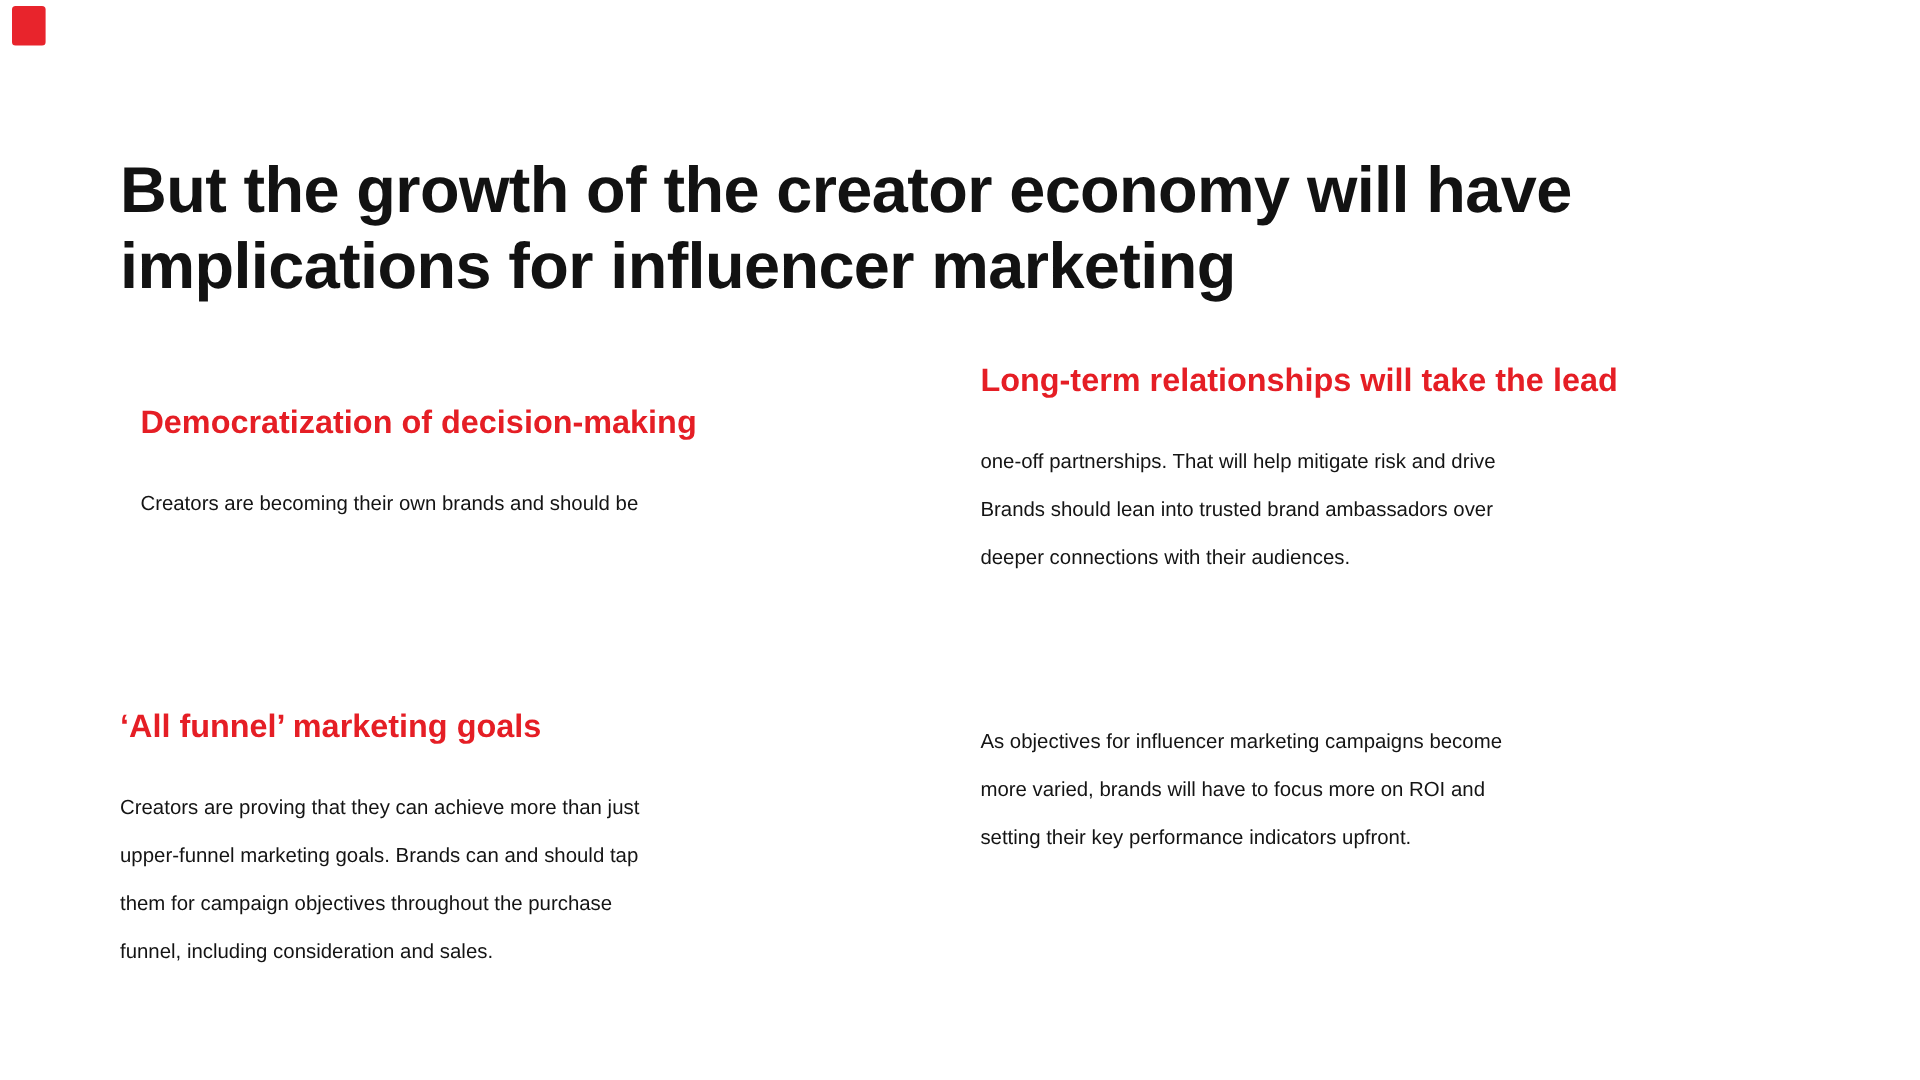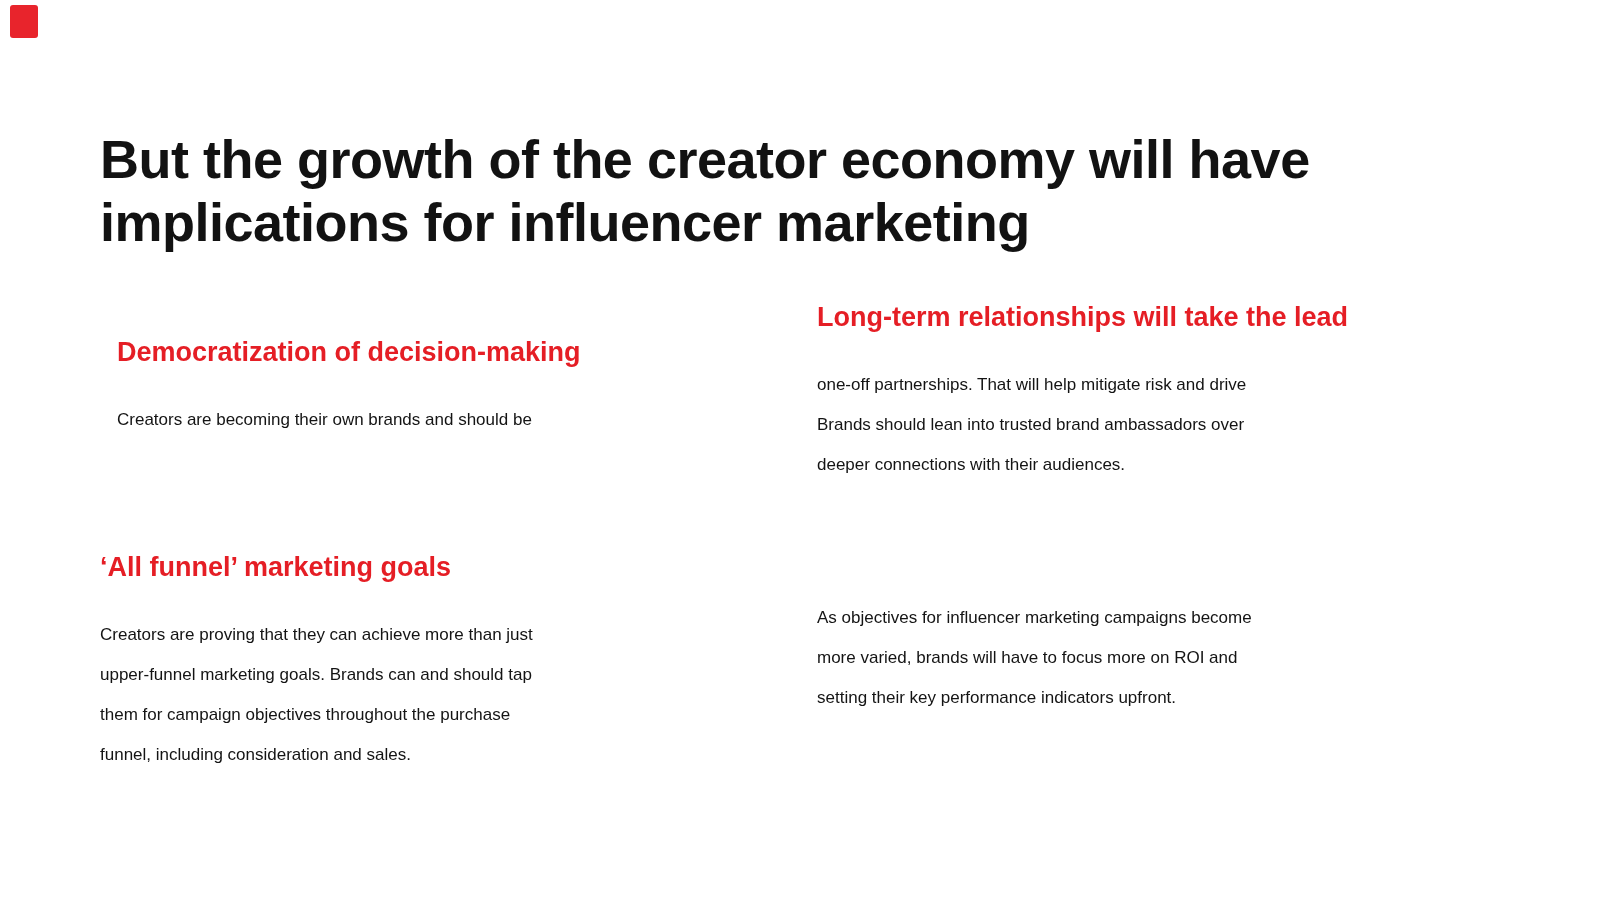--- a/index.html
+++ b/index.html
@@ -36,21 +36,21 @@
     letter-spacing: -0.5px;
     white-space: nowrap;
   }
   .slide-title span { display: block; }
   .section {
     position: absolute;
     width: 700px;
   }
   .sec-0 { left: 100px; top: 336px; margin-left: 17px; }
   .sec-1 { left: 817px; top: 301px; }
-  .sec-2 { left: 100px; top: 551px; }
+  .sec-2 { left: 100px; top: 589px; }
   .sec-3 { left: 817px; top: 566px; }
   .section-heading {
     margin: 0;
     font-size: 27px;
     line-height: 32px;
     font-weight: bold;
     color: var(--accent, #e51e25);
     white-space: nowrap;
   }
   .section-body {

